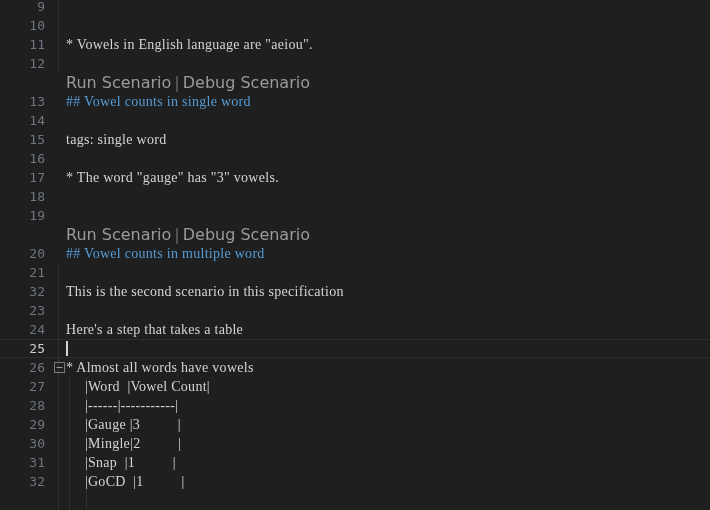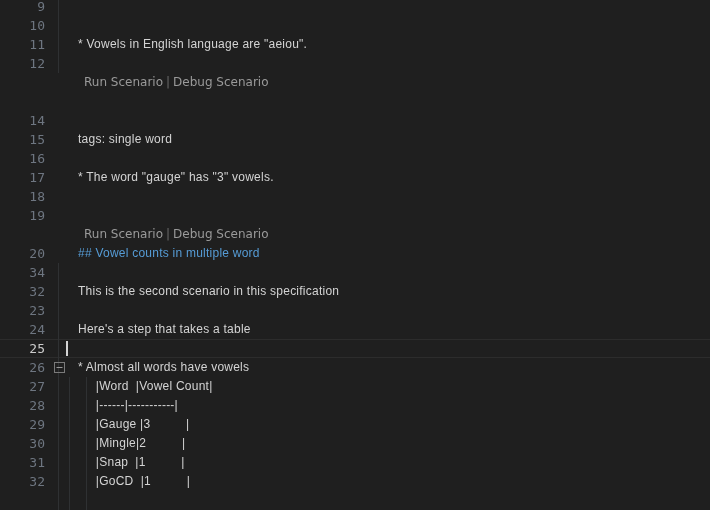--- a/index.html
+++ b/index.html
@@ -40,41 +40,41 @@
     text-align: right;
     color: #6e7681;
     font-family: "DejaVu Sans Mono", monospace;
     font-size: 13px;
     line-height: 19px;
   }
   .ln.active { color: #cccccc; }
 
   .content {
     position: absolute;
-    left: 78px;
+    left: 66px;
     top: 0;
     height: 19px;
     line-height: 19px;
-    font-family: Liberation Sans, sans-serif;
-    font-size: 12px;
+    font-family: Liberation Serif, serif;
+    font-size: 14px;
     color: #d4d4d4;
     white-space: pre;
     letter-spacing: 0.02em;
   }
 
   .content.heading { color: #569cd6; }
 
   
   .codelens {
     position: absolute;
-    left: 84px;
+    left: 66px;
     height: 19px;
     line-height: 19px;
     font-family: "DejaVu Sans", sans-serif;
-    font-size: 12px;
+    font-size: 16px;
     color: #8a8a8a;
     white-space: pre;
   }
   .codelens .cl-link { color: #9a9a9a; }
   .codelens .cl-sep  { color: #6a6a6a; padding: 0 3px; }
 
   
   .guide {
     position: absolute;
     width: 1px;
@@ -121,28 +121,29 @@
     <div class="codelens" style="top: 225px;"><span class="cl-link">Run Scenario</span><span class="cl-sep">|</span><span class="cl-link">Debug Scenario</span></div>
     <div class="current-line" style="top: 339px;"></div>
     <div class="guide" style="left: 58px; top: -3px; height: 76px;"></div>
     <div class="guide" style="left: 58px; top: 263px; height: 247px;"></div>
     <div class="guide" style="left: 69px; top: 377px; height: 133px;"></div>
     <div class="guide" style="left: 86px; top: 377px; height: 133px;"></div>
     <div class="row" style="top: -3px;"><div class="ln">9</div></div>
     <div class="row" style="top: 16px;"><div class="ln">10</div></div>
     <div class="row" style="top: 35px;"><div class="ln">11</div><div class="content">* Vowels in English language are "aeiou".</div></div>
     <div class="row" style="top: 54px;"><div class="ln">12</div></div>
+    <div class="row" style="top: 92px;"><div class="ln">13</div><div class="content heading">## Vowel counts in single word</div></div>
     <div class="row" style="top: 111px;"><div class="ln">14</div></div>
     <div class="row" style="top: 130px;"><div class="ln">15</div><div class="content">tags: single word</div></div>
     <div class="row" style="top: 149px;"><div class="ln">16</div></div>
     <div class="row" style="top: 168px;"><div class="ln">17</div><div class="content">* The word "gauge" has "3" vowels.</div></div>
     <div class="row" style="top: 187px;"><div class="ln">18</div></div>
     <div class="row" style="top: 206px; padding-left: 28px;"><div class="ln">19</div></div>
     <div class="row" style="top: 244px; padding-left: 27px;"><div class="ln">20</div><div class="content heading">## Vowel counts in multiple word</div></div>
-    <div class="row" style="top: 263px;"><div class="ln">34</div></div>
+    <div class="row" style="top: 263px;"><div class="ln">21</div></div>
     <div class="row" style="top: 282px;"><div class="ln">32</div><div class="content">This is the second scenario in this specification</div></div>
     <div class="row" style="top: 301px;"><div class="ln">23</div></div>
     <div class="row" style="top: 320px;"><div class="ln">24</div><div class="content">Here's a step that takes a table</div></div>
     <div class="row" style="top: 339px;"><div class="ln active">25</div></div>
     <div class="row" style="top: 358px;"><div class="ln">26</div><div class="fold" style="left: 51px;"><svg width="11" height="11" viewBox="0 0 11 11">
           <rect x="0.5" y="0.5" width="10" height="10" fill="none" stroke="#7a7a7a"></rect>
           <line x1="2.5" y1="5.5" x2="8.5" y2="5.5" stroke="#9a9a9a"></line>
         </svg></div><div class="content">* Almost all words have vowels</div></div>
     <div class="row" style="top: 377px; padding-left: 17px;"><div class="ln">27</div><div class="content">     |Word  |Vowel Count|</div></div>
     <div class="row" style="top: 396px;"><div class="ln">28</div><div class="content">     |------|-----------|</div></div>

